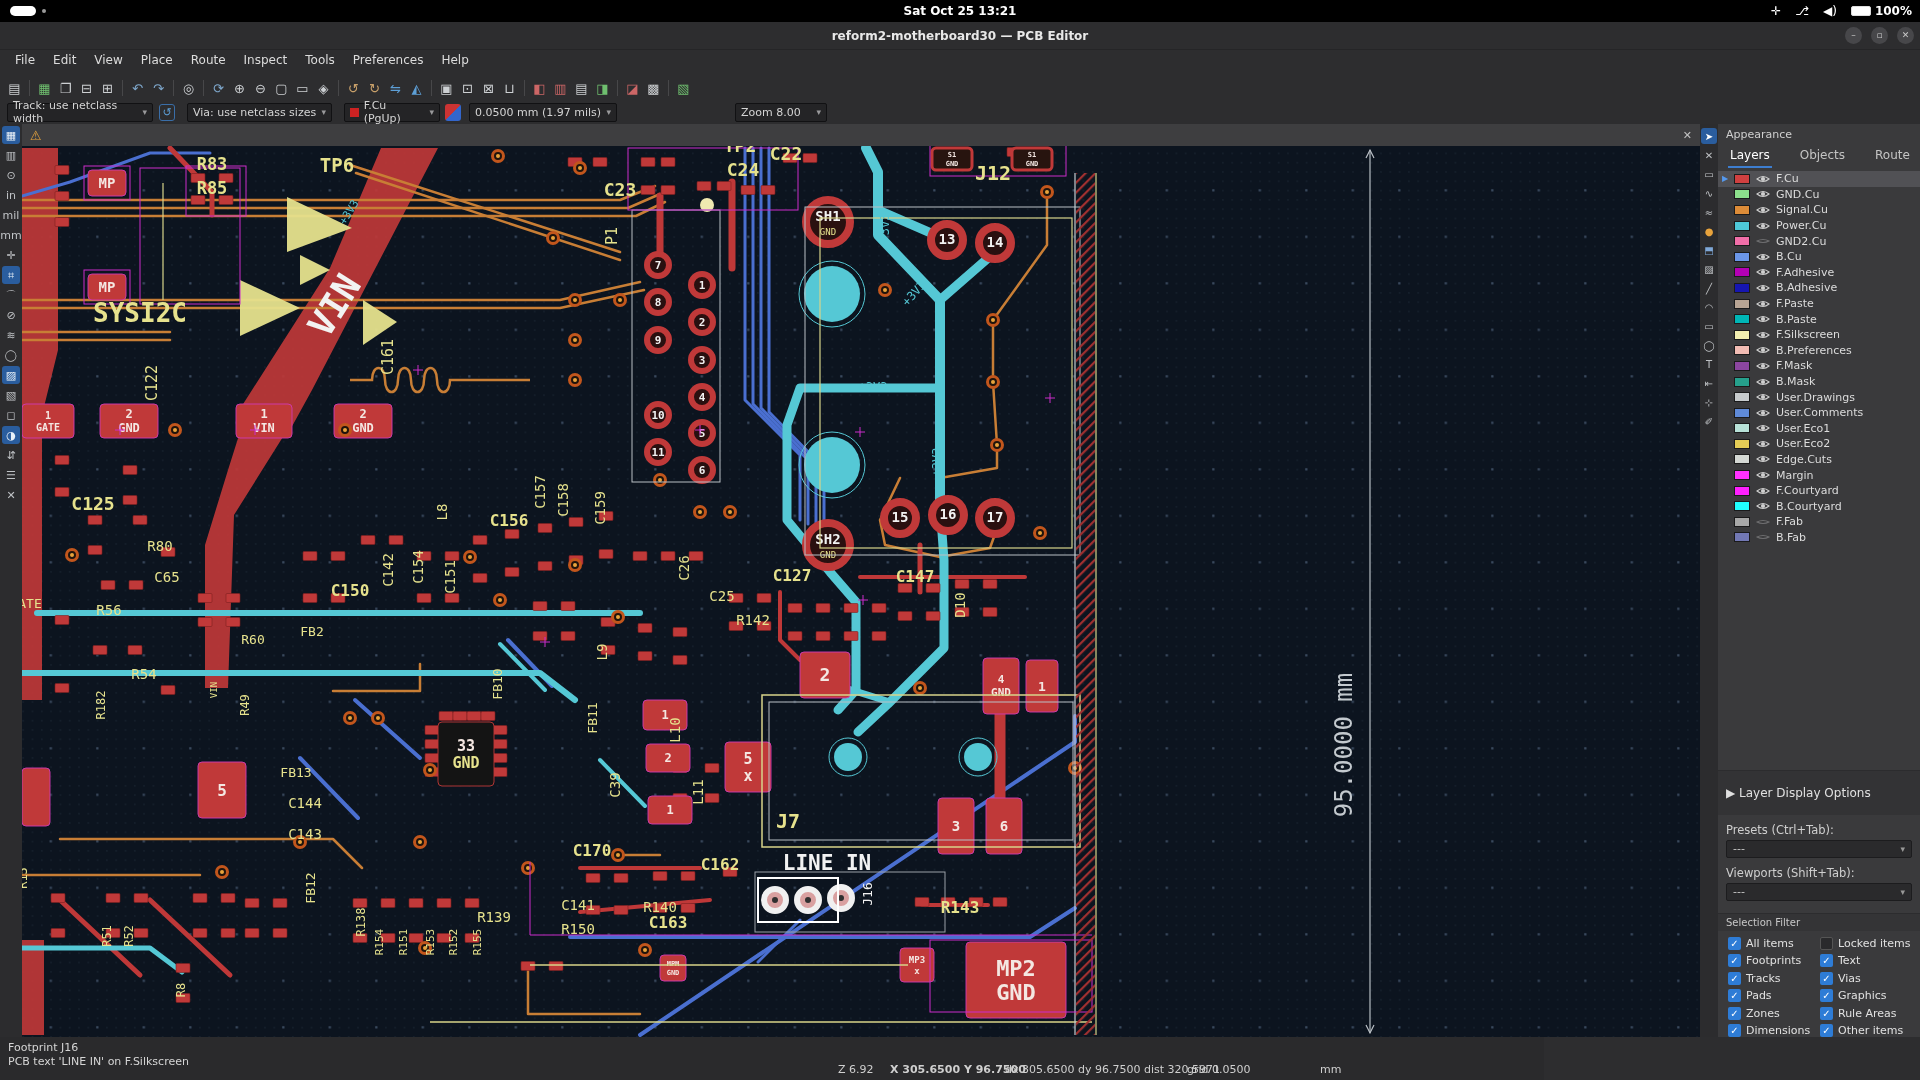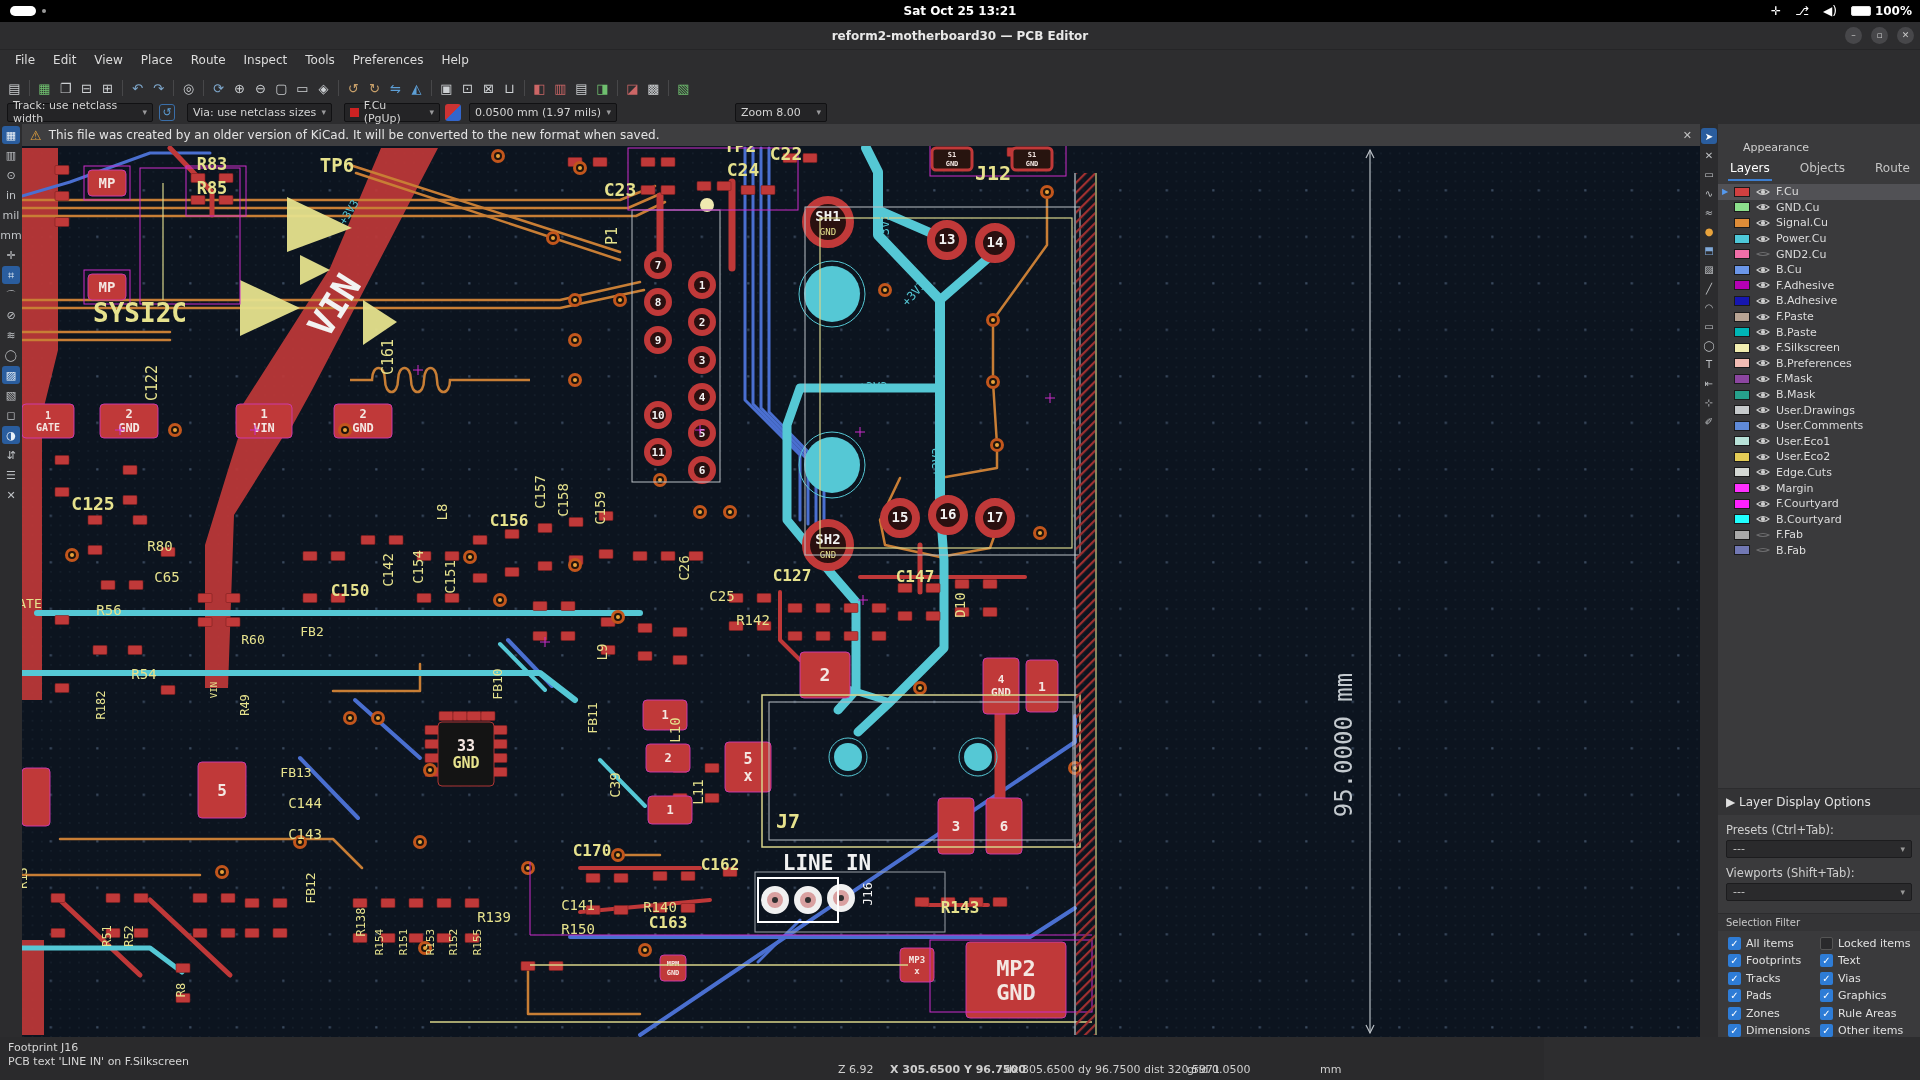--- a/index.html
+++ b/index.html
@@ -50,31 +50,31 @@
   #warnbar .wx { position:absolute; right:8px; color:#c4c4c4; font-size:11px; }
   #canvas { position:absolute; left:22px; top:22px; width:1678px; height:891px; background:#0c141f; }
   #rightbar { position:absolute; left:1700px; top:0; width:18px; height:913px; background:#2c2c2e;
               display:flex; flex-direction:column; align-items:center; padding-top:4px; gap:3px; }
   .rbi { width:16px; height:16px; display:flex; align-items:center; justify-content:center;
          font-size:10px; border-radius:3px; color:#c0c3c6; }
   .rbi.sel { background:#2a5d9e; color:#fff; }
   
   #panel { position:absolute; left:1718px; top:0; width:202px; height:913px; background:#3a3a3c;
            display:flex; flex-direction:column; font-size:11px; }
-  #paneltitle { padding:4px 25px 2px; font-size:11px; color:#cfcfcf;margin-top:13px; }
+  #paneltitle { padding:4px 8px 2px; font-size:11px; color:#cfcfcf; }
   #tabs { display:flex; padding:2px 10px 0; gap:26px; }
   .tab { padding:3px 2px 4px; color:#c4c4c4; font-size:12px; }
   .tab.active { color:#fff; border-bottom:2px solid #3d7ed0;text-align:right; }
   #layerlist { margin-top:3px; }
   .lrow { display:flex; align-items:center; height:15.6px; padding-left:4px; gap:6px; color:#dcdcdc; font-size:11px; }
   .lrow.sel { background:#515155; }
   .lrow .arrow { width:6px; color:#5599ee; font-size:8px; }
   .lrow .sw { width:16px; height:10px; border:1px solid #1a1a1b; }
   #panelspacer { flex:1; }
-  #ldo { background:#333335; border-top:1px solid #2c2c2e; padding:6px 8px; color:#e0e0e0; font-size:12px; }
+  #ldo { background:#333335; border-top:1px solid #2c2c2e; padding:15px 8px; color:#e0e0e0; font-size:12px; }
   .plabel { padding:8px 8px 3px; color:#cfcfcf; font-size:11.5px; }
   .pselect { margin:0 8px; height:18px; background:#2a2a2c; border:1px solid #1c1c1e; border-radius:2px;
              display:flex; align-items:center; padding:0 6px; color:#cccccc; font-size:11px; }
   .pselect .chev { margin-left:auto; color:#999; font-size:9px; }
   #selfilter-hdr { margin-top:12px; padding:3px 8px; background:#343436; border-top:1px solid #2c2c2e;
                    color:#c8c8c8; font-size:10px; }
   #filtergrid { display:grid; grid-template-columns:92px 100px; padding:6px 0 0 10px; row-gap:4.5px; }
   .fitem { display:flex; align-items:center; gap:5px; font-size:11px; color:#e0e0e0; }
   .cb { width:13px; height:13px; border-radius:2px; background:#2e7cd6; color:#fff; font-size:10px;
         display:flex; align-items:center; justify-content:center; }
@@ -211,21 +211,20 @@
       <div class="sbi">▧</div>
       <div class="sbi">◻</div>
       <div class="sbi sel">◑</div>
       <div class="sbi">⇵</div>
       <div class="sbi">☰</div>
       <div class="sbi">✕</div>
     </div>
 
   <div id="warnbar">
     <span style="color:#e8a33c; font-size:13px;">⚠</span>
-    <span>This file was created by an older version of KiCad. It will be converted to the new format when saved.</span>
     <span class="wx">✕</span>
   </div>
 
   <svg id="canvas" viewBox="22 146 1678 891">
       <defs>
         <pattern id="g1" width="9.3" height="9.3" patternUnits="userSpaceOnUse">
           <rect x="4" y="4" width="1.2" height="1.2" fill="#1d2936"></rect>
         </pattern>
         <pattern id="g2" width="46.5" height="46.5" patternUnits="userSpaceOnUse">
           <rect x="3.2" y="3.2" width="2.2" height="2.2" fill="#3a4a5f"></rect>

